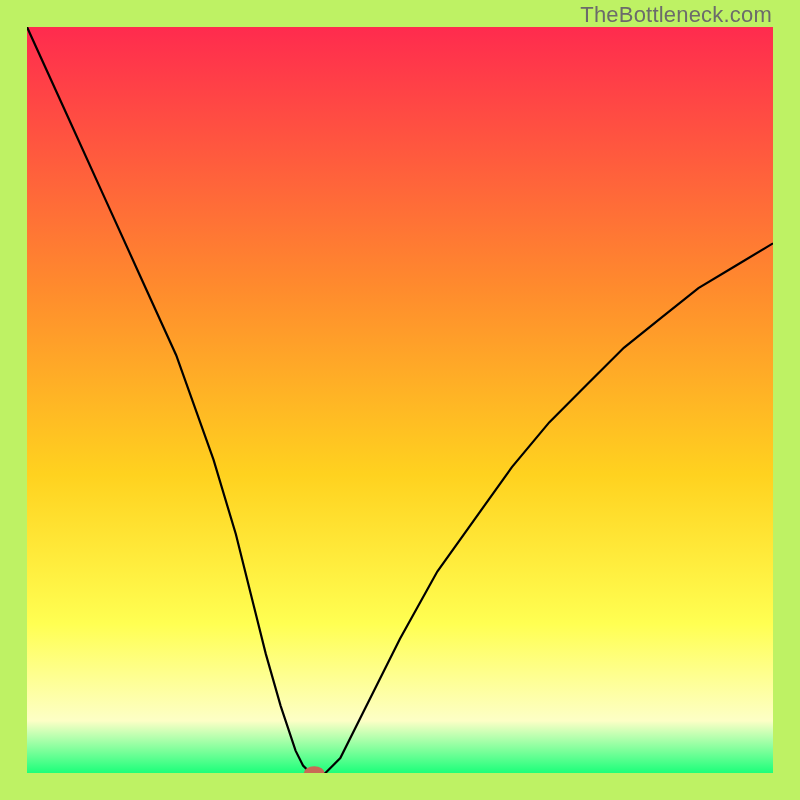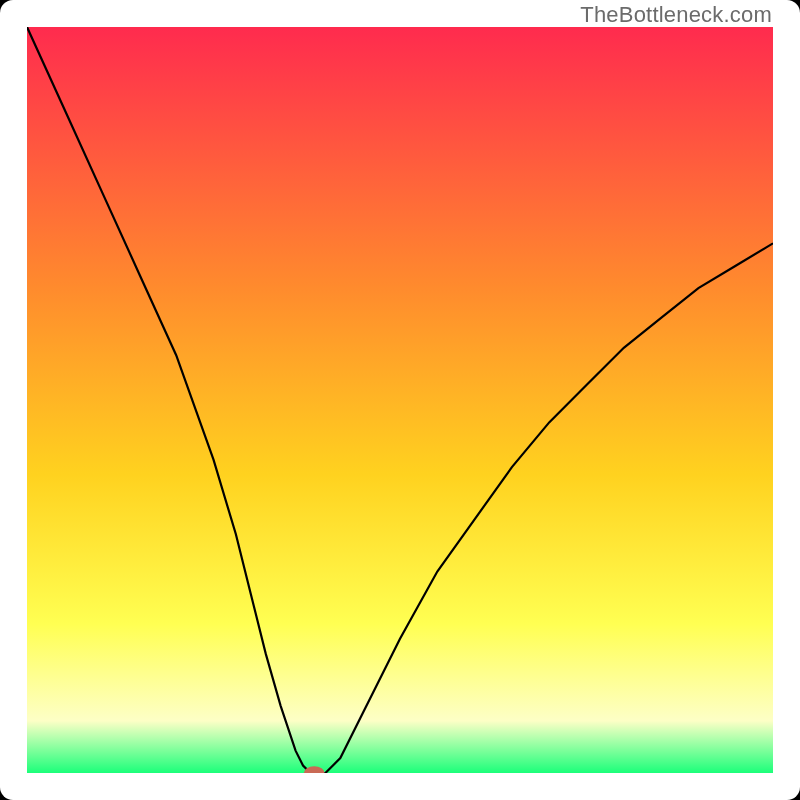--- a/index.html
+++ b/index.html
@@ -7,22 +7,21 @@
     padding: 0;
     width: 800px;
     height: 800px;
     overflow: hidden;
     background: #000;
     font-family: Arial, Helvetica, sans-serif;
   }
   .frame {
     position: absolute;
     inset: 0;
-    background: #ffffff;
-    border-radius: 13px;
+    background: #bef264;
   }
   .plot {
     position: absolute;
     left: 27px;
     top: 27px;
     width: 746px;
     height: 746px;
     overflow: hidden;
   }
   .watermark {

